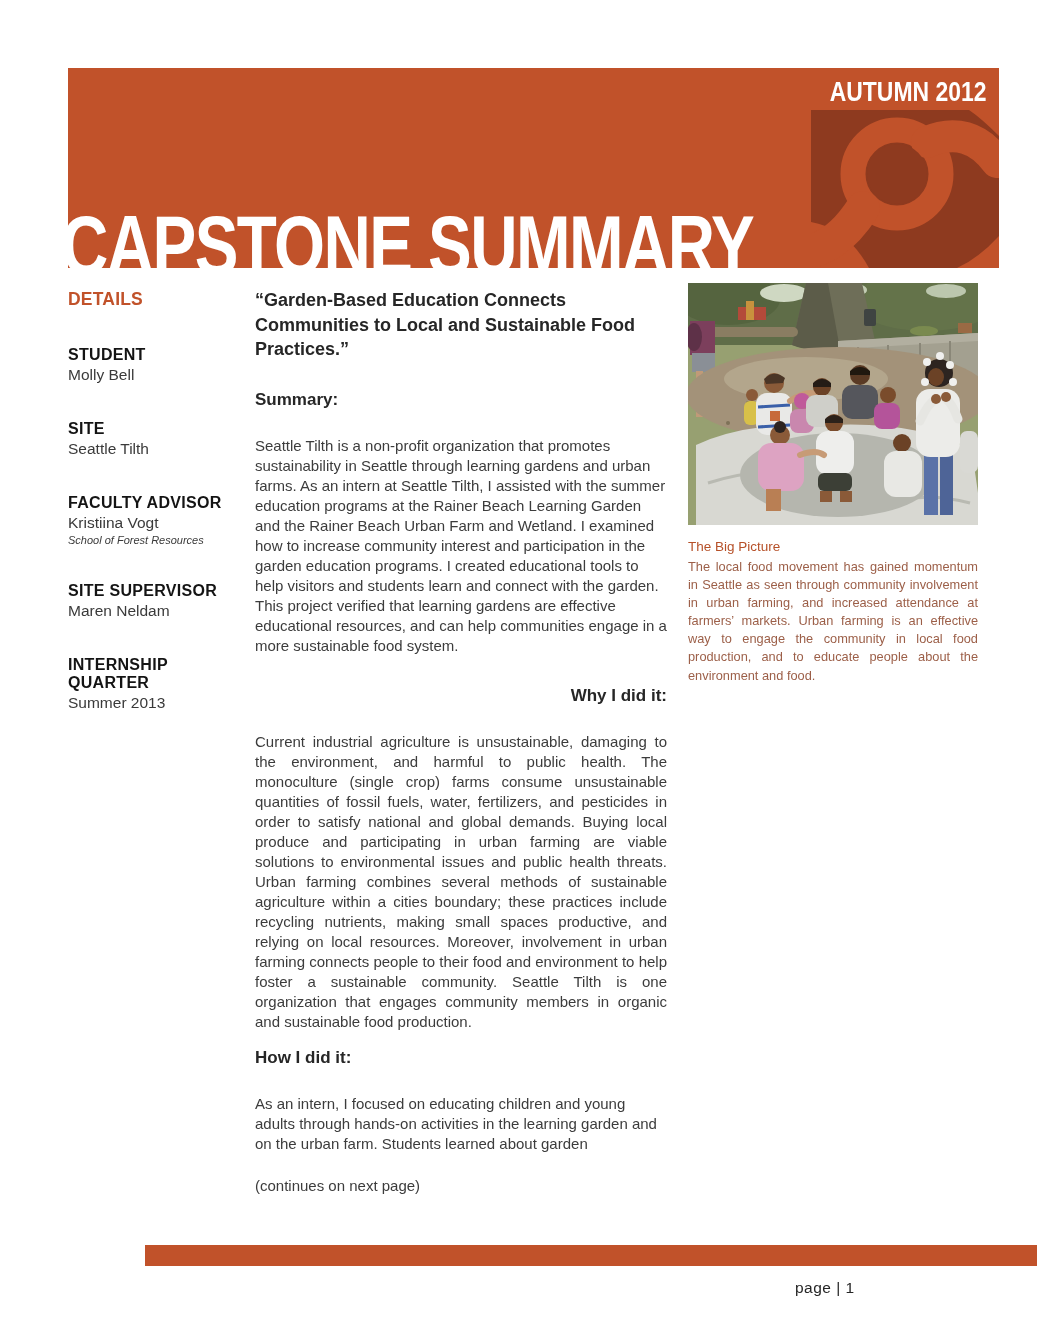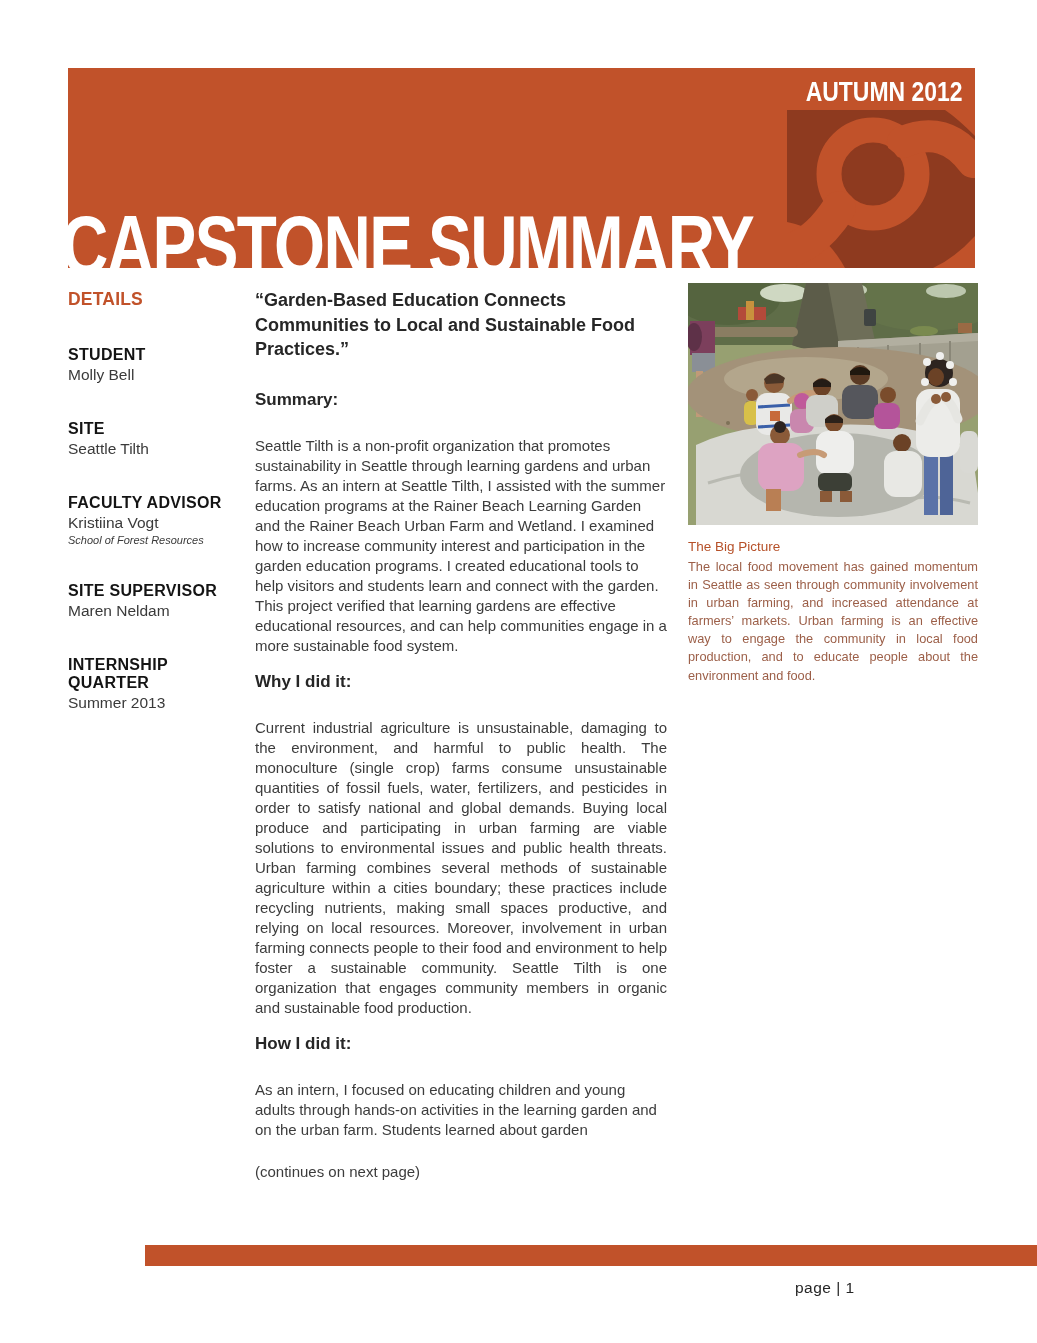--- a/index.html
+++ b/index.html
@@ -1,41 +1,41 @@
 <!DOCTYPE html>
 <html><head>
 <meta charset="utf-8">
 <style>
   html,body{margin:0;padding:0;background:#ffffff;}
   .page{position:relative;width:1037px;height:1343px;background:#ffffff;overflow:hidden;
         font-family:"Liberation Sans",sans-serif;color:#3c3c3c;}
 
   
-  .band{position:absolute;left:68px;top:68px;width:907px;height:200px;background:#c1522a;}
+  .band{position:absolute;left:68px;top:68px;width:907px;height:200px;background:#c1522a;padding-left:24px;}
   .issue{position:absolute;top:9px;right:12px;color:#ffffff;font-weight:bold;font-size:27px;
          letter-spacing:0px;transform:scaleX(.85);transform-origin:right center;white-space:nowrap;}
   .logo{position:absolute;right:0;top:42px;width:188px;height:158px;}
   .logo svg{display:block;}
   .masthead{position:absolute;left:-7px;bottom:-19px;color:#ffffff;font-weight:bold;font-size:84px;
             line-height:1;letter-spacing:-2px;white-space:nowrap;transform:scaleX(.78);
             transform-origin:left bottom;}
 
   
   .details{position:absolute;left:68px;top:289px;width:169px;}
   .d-title{color:#c1522a;font-weight:bold;font-size:17.5px;letter-spacing:.2px;}
   .d-label{margin-top:36px;font-size:16px;font-weight:bold;color:#141414;letter-spacing:.3px;}
   .d-value{margin-top:2px;font-size:15.5px;color:#3a3a3a;}
   .d-note{margin-top:2px;font-size:11px;font-style:italic;color:#3a3a3a;}
 
   
   .article{position:absolute;left:255px;top:288px;width:412px;}
   .article h1{margin:0;font-size:18px;line-height:24.5px;font-weight:bold;color:#262626;}
   .article h2{margin:0;font-size:17px;font-weight:bold;color:#262626;}
   .article .h-sum{margin-top:28px;}
-  .article .h-why{margin-top:16px;}
+  .article .h-why{margin-top:30px;text-align:right;}
   .article .h-how{margin-top:16px;}
   .article p{margin:26px 0 0 0;font-size:15px;line-height:20px;color:#3c3c3c;}
   .article p.just{text-align:justify;}
   .article .cont{margin-top:22px;}
 
   
   .side{position:absolute;left:688px;top:283px;width:290px;}
   .photo{width:290px;height:242px;overflow:hidden;}
   .cap-title{margin-top:14px;font-size:13.5px;font-weight:normal;color:#b65028;}
   .cap-body{margin-top:4px;font-size:12.8px;line-height:18.1px;color:#9c5f48;text-align:justify;}

